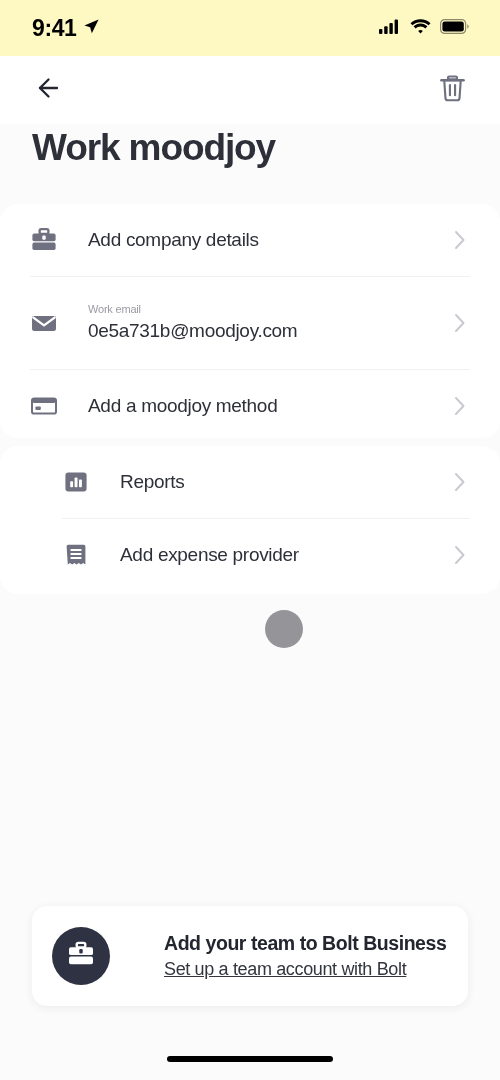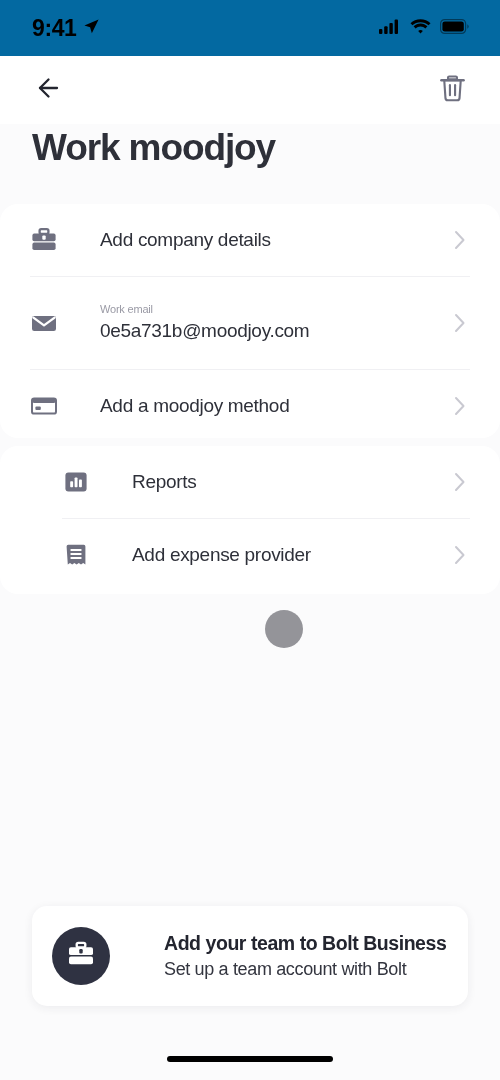--- a/index.html
+++ b/index.html
@@ -14,21 +14,21 @@
     width:500px; height:1080px;
     background:#fbfbfc;
     overflow:hidden;
   }
 
   
   .status-bar {
     position:absolute; top:0; left:0; right:0; height:56px;
     display:flex; align-items:center; justify-content:space-between;
     padding:0 30px 0 32px;
-    background:#0369a1;
+    background:#fef9c3;
   }
   .status-left { display:flex; align-items:center; gap:7px; }
   .status-time {
     font-size:23px; font-weight:bold; color:#000;
     letter-spacing:-0.4px; line-height:1;
   }
   .loc-arrow { display:block; }
   .status-right { display:flex; align-items:center; gap:9px; }
 
   
@@ -66,21 +66,21 @@
     cursor:pointer;
   }
   .row-h-single { height:72px; }
   .row-h-double { height:92px; }
 
   .row-icon {
     width:36px; flex:0 0 36px;
     display:flex; align-items:center; justify-content:flex-start;
   }
   .row-text {
-    flex:1 1 auto; margin-left:34px;
+    flex:1 1 auto; margin-left:22px;
     display:flex; flex-direction:column; justify-content:flex-end;
   }
   .row-label {
     font-size:19px; color:#2e3039; letter-spacing:-0.3px; line-height:1.3;
   }
   .row-sub-label {
     font-size:11px; color:#9a9aa5; letter-spacing:-0.2px;
     line-height:1.35; margin-bottom:1px;
   }
   .row-value {
@@ -122,21 +122,21 @@
     background:#2f3242;
     display:flex; align-items:center; justify-content:center;
   }
   .promo-text { margin-left:18px; display:flex; flex-direction:column; }
   .promo-title {
     font-size:19.5px; font-weight:bold; color:#23252f;
     letter-spacing:-0.45px; line-height:1.35;
   }
   .promo-sub {
     font-size:18px; color:#33353f; letter-spacing:-0.35px;
-    line-height:1.4; margin-top:1px;
+    line-height:1.4; margin-top:1px;text-decoration:underline;
   }
 
   
   .home-indicator {
     position:absolute; bottom:18px; left:50%;
     transform:translateX(-50%);
     width:166px; height:6px; border-radius:3px;
     background:#000000;
   }
 </style>

